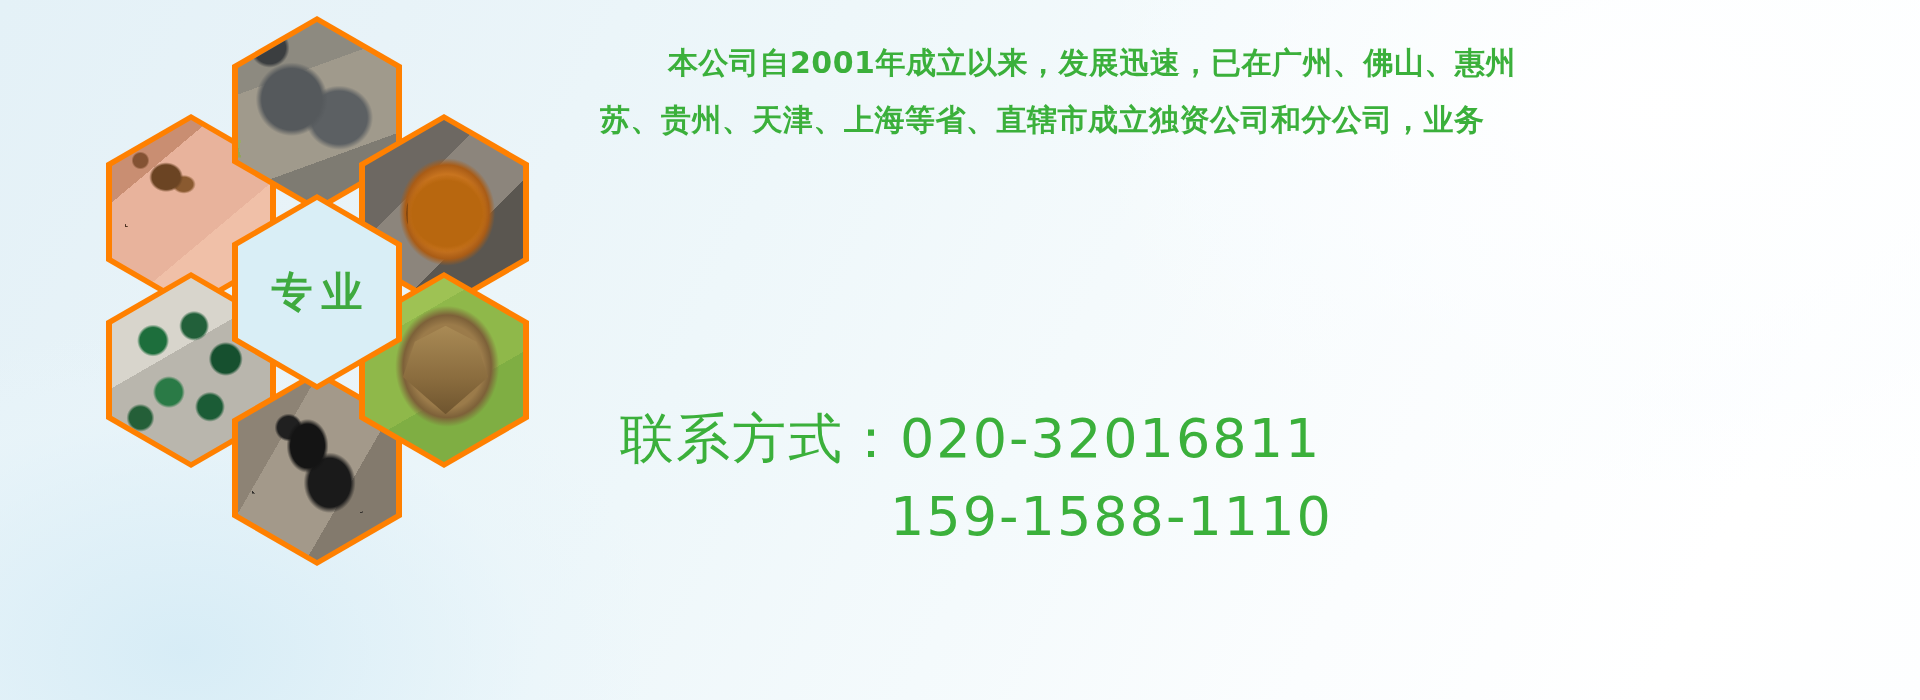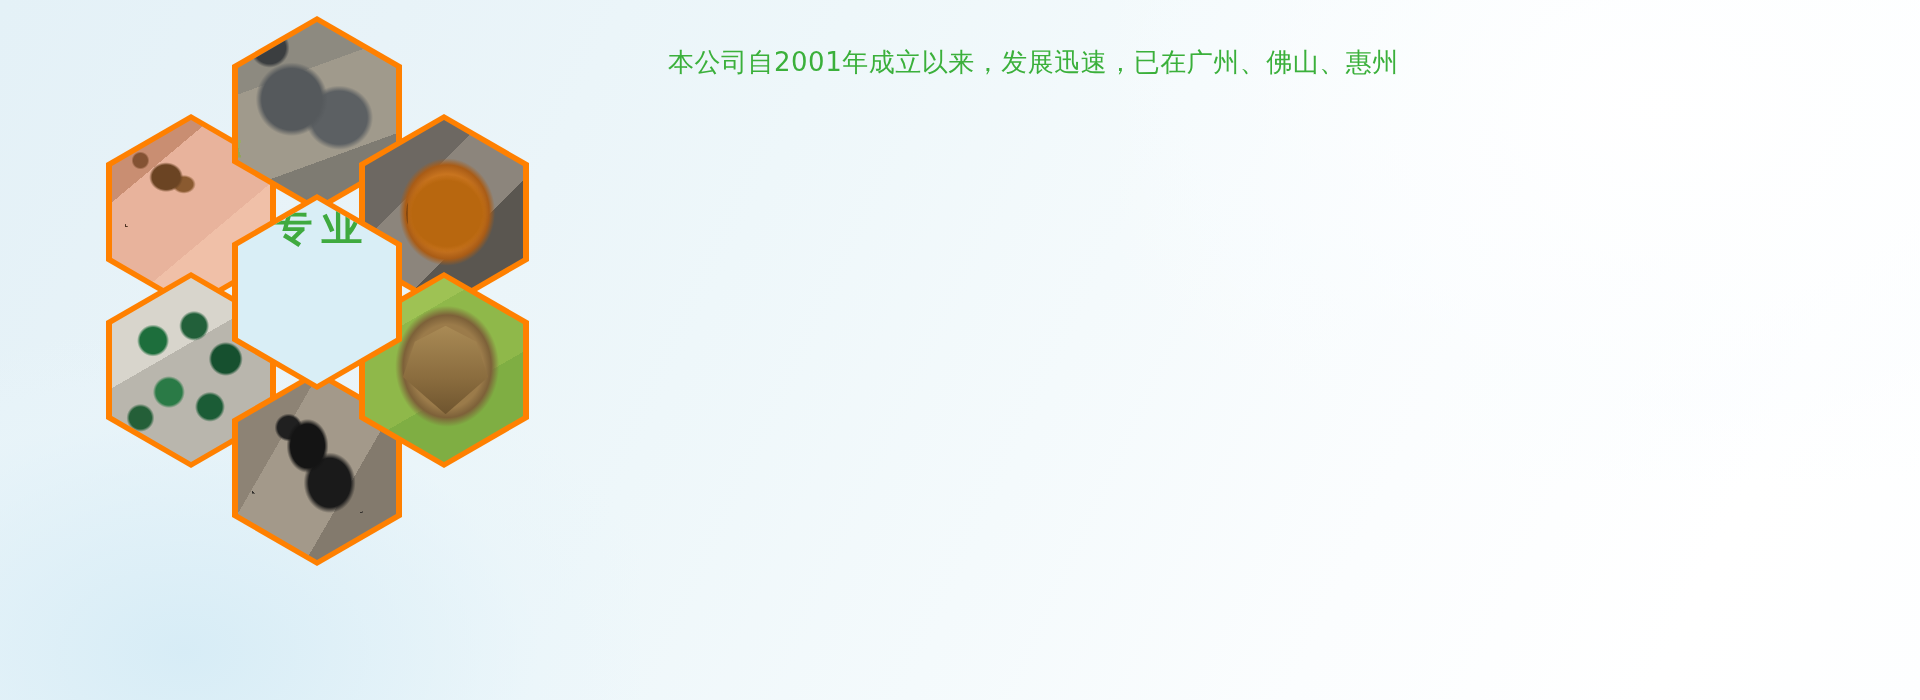--- a/index.html
+++ b/index.html
@@ -34,22 +34,22 @@
   .hex .art { position:absolute; inset:0; }
 
   
   .h-mosq  { left:34px;  top:110px; }
   .h-rat   { left:160px; top:12px;  }
   .h-roach { left:287px; top:110px; }
   .h-fly   { left:34px;  top:268px; }
   .h-ant   { left:160px; top:366px; }
   .h-bug   { left:287px; top:268px; }
   .h-mid   { left:160px; top:190px; background:#ff8000; }
-  .h-mid .inner { background:#d9eef6; display:flex; flex-direction:column;
-                  align-items:center; justify-content:flex-start; gap:4px; }
+  .h-mid .inner { background:#d9eef6; display:flex; 
+                  align-items:center; justify-content:center; gap:4px; }
   .hex-label {
     color:#3faa3f; font-weight:bold; font-size:41px; letter-spacing:9px;
     text-indent:9px; line-height:1.28; font-family:"DejaVu Sans",sans-serif;
   }
 
   
   .art-mosq{
     background:
       radial-gradient(circle at 18% 22%, rgba(120,72,40,.85) 0 7px, rgba(0,0,0,0) 9px),
       linear-gradient(140deg,#9ec06a 0 9%, #c98e72 9% 26%, #e8b39c 26% 62%, #f0c0a8 62% 100%);
@@ -120,22 +120,22 @@
   }
   .art-bug:after{
     content:""; position:absolute; left:24%; top:26%; width:54%; height:48%;
     background:linear-gradient(180deg,#a98a55 0%, #8a6c3e 60%, #6f552f 100%);
     clip-path:polygon(50% 0%,86% 18%,100% 58%,50% 100%,0% 58%,14% 18%);
   }
 
   
   #copy { position:absolute; left:600px; top:34px; width:1290px; }
   .para-line {
-    color:#3bb03b; font-size:26px; line-height:57px; letter-spacing:.5px;
-    white-space:nowrap; font-family:"DejaVu Sans",sans-serif;
+    color:#3bb03b; font-size:30px; line-height:57px; letter-spacing:.5px;
+    white-space:nowrap; font-family:"DejaVu Sans",sans-serif;font-weight:bold;
   }
   .para-line.indent { padding-left:68px; }
 
   #contact { position:absolute; left:620px; top:400px; width:1290px; }
   .tel-line {
     color:#3bb03b; font-size:54px; line-height:78px; letter-spacing:2px;
     white-space:nowrap; font-family:"DejaVu Sans",sans-serif;
   }
   .tel-line.second { padding-left:270px; }
 </style>
@@ -188,18 +188,25 @@
     <div class="hex h-mid">
       <div class="inner">
         <div class="hex-label">专业</div>
       </div>
     </div>
 
   </div>
 
   <div id="copy">
     <div class="para-line indent">本公司自2001年成立以来，发展迅速，已在广州、佛山、惠州</div>
+    <div class="para-line">苏、贵州、天津、上海等省、直辖市成立独资公司和分公司，业务</div>
   </div>
 
   <div id="contact">
+    <div class="tel-line">
+      <span>联系方式：</span><span>020-32016811</span>
+    </div>
+    <div class="tel-line second">
+      <span>159-1588-1110</span>
+    </div>
   </div>
 
 </div>
 
 </body></html>

